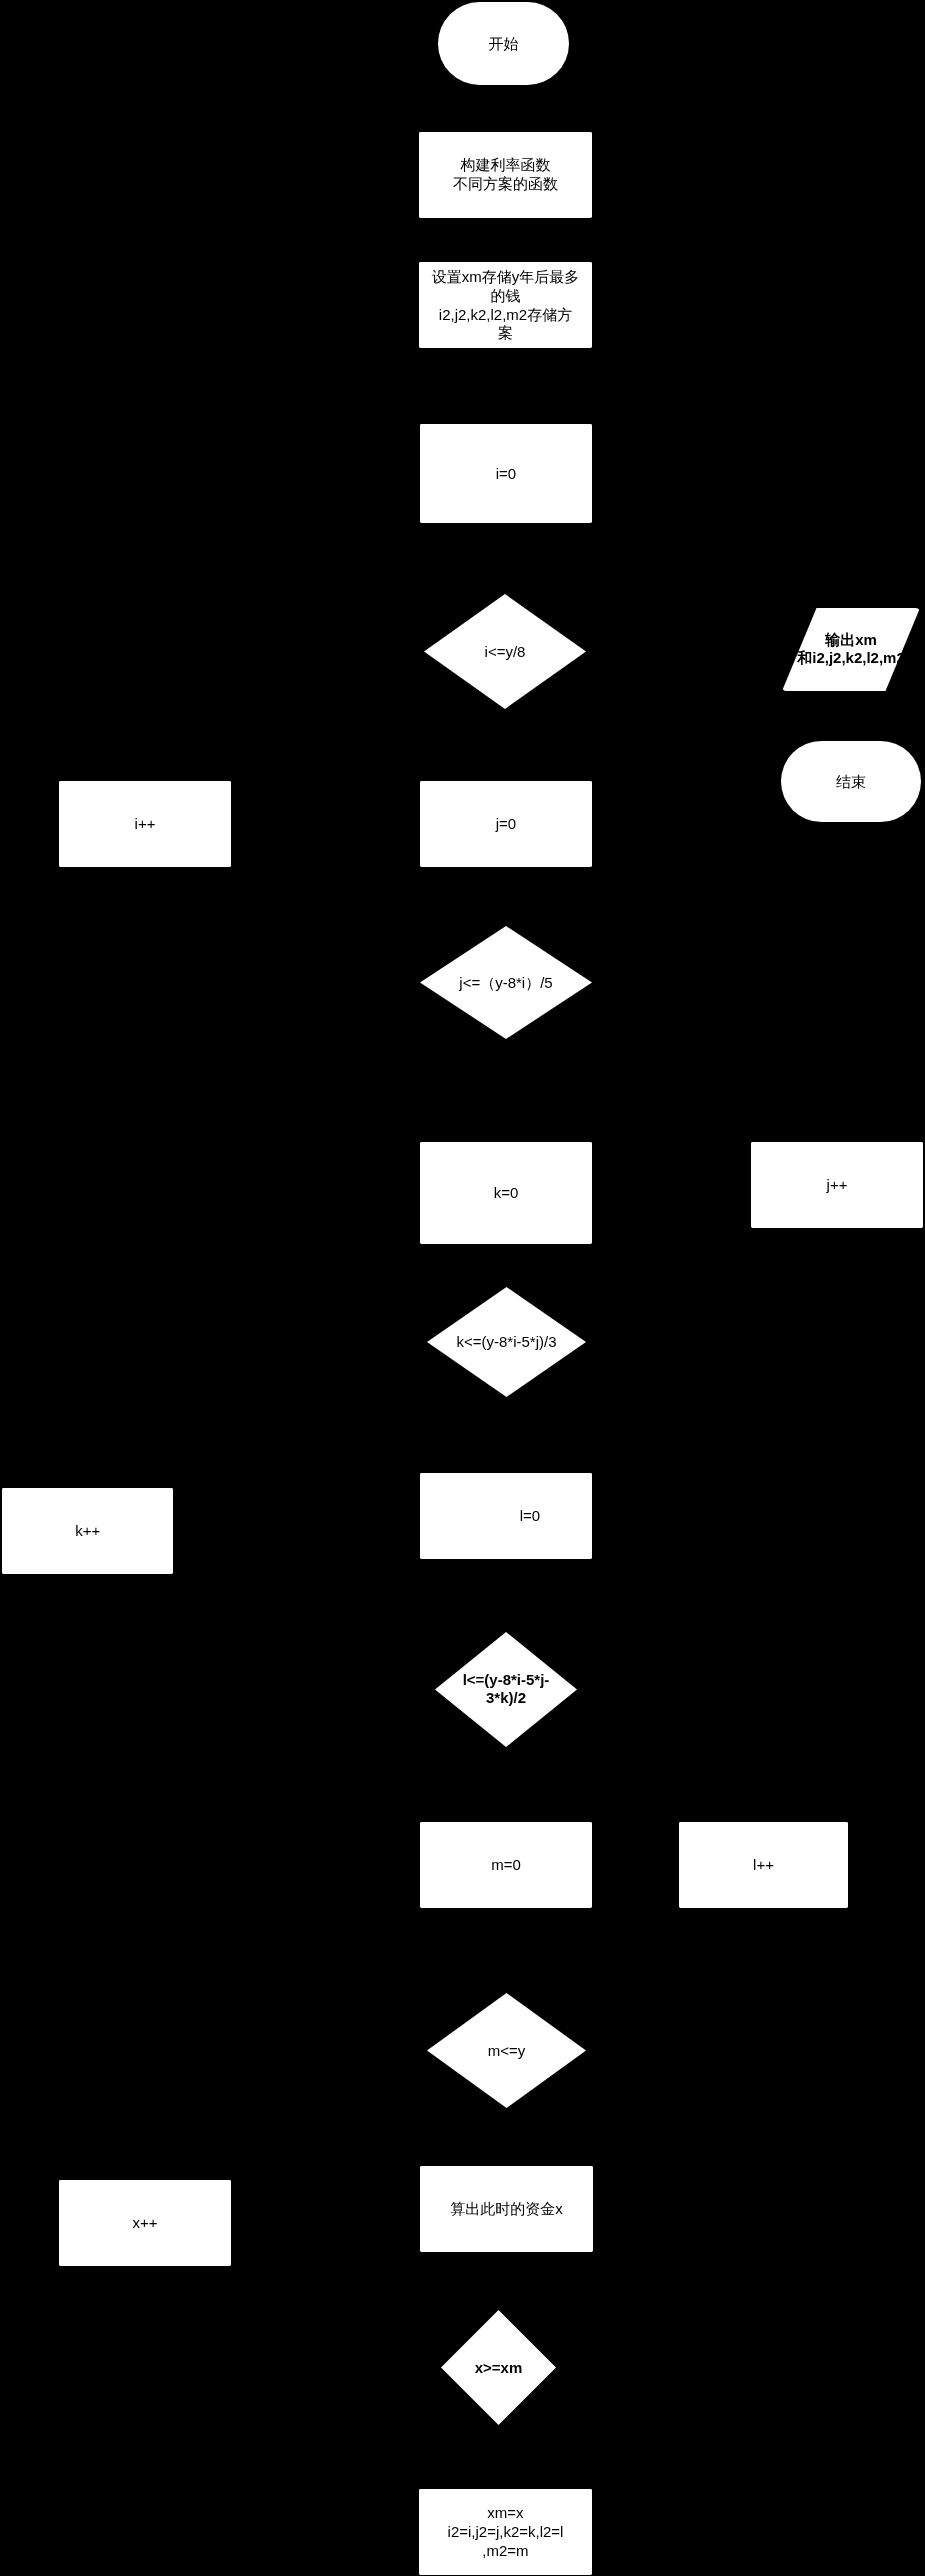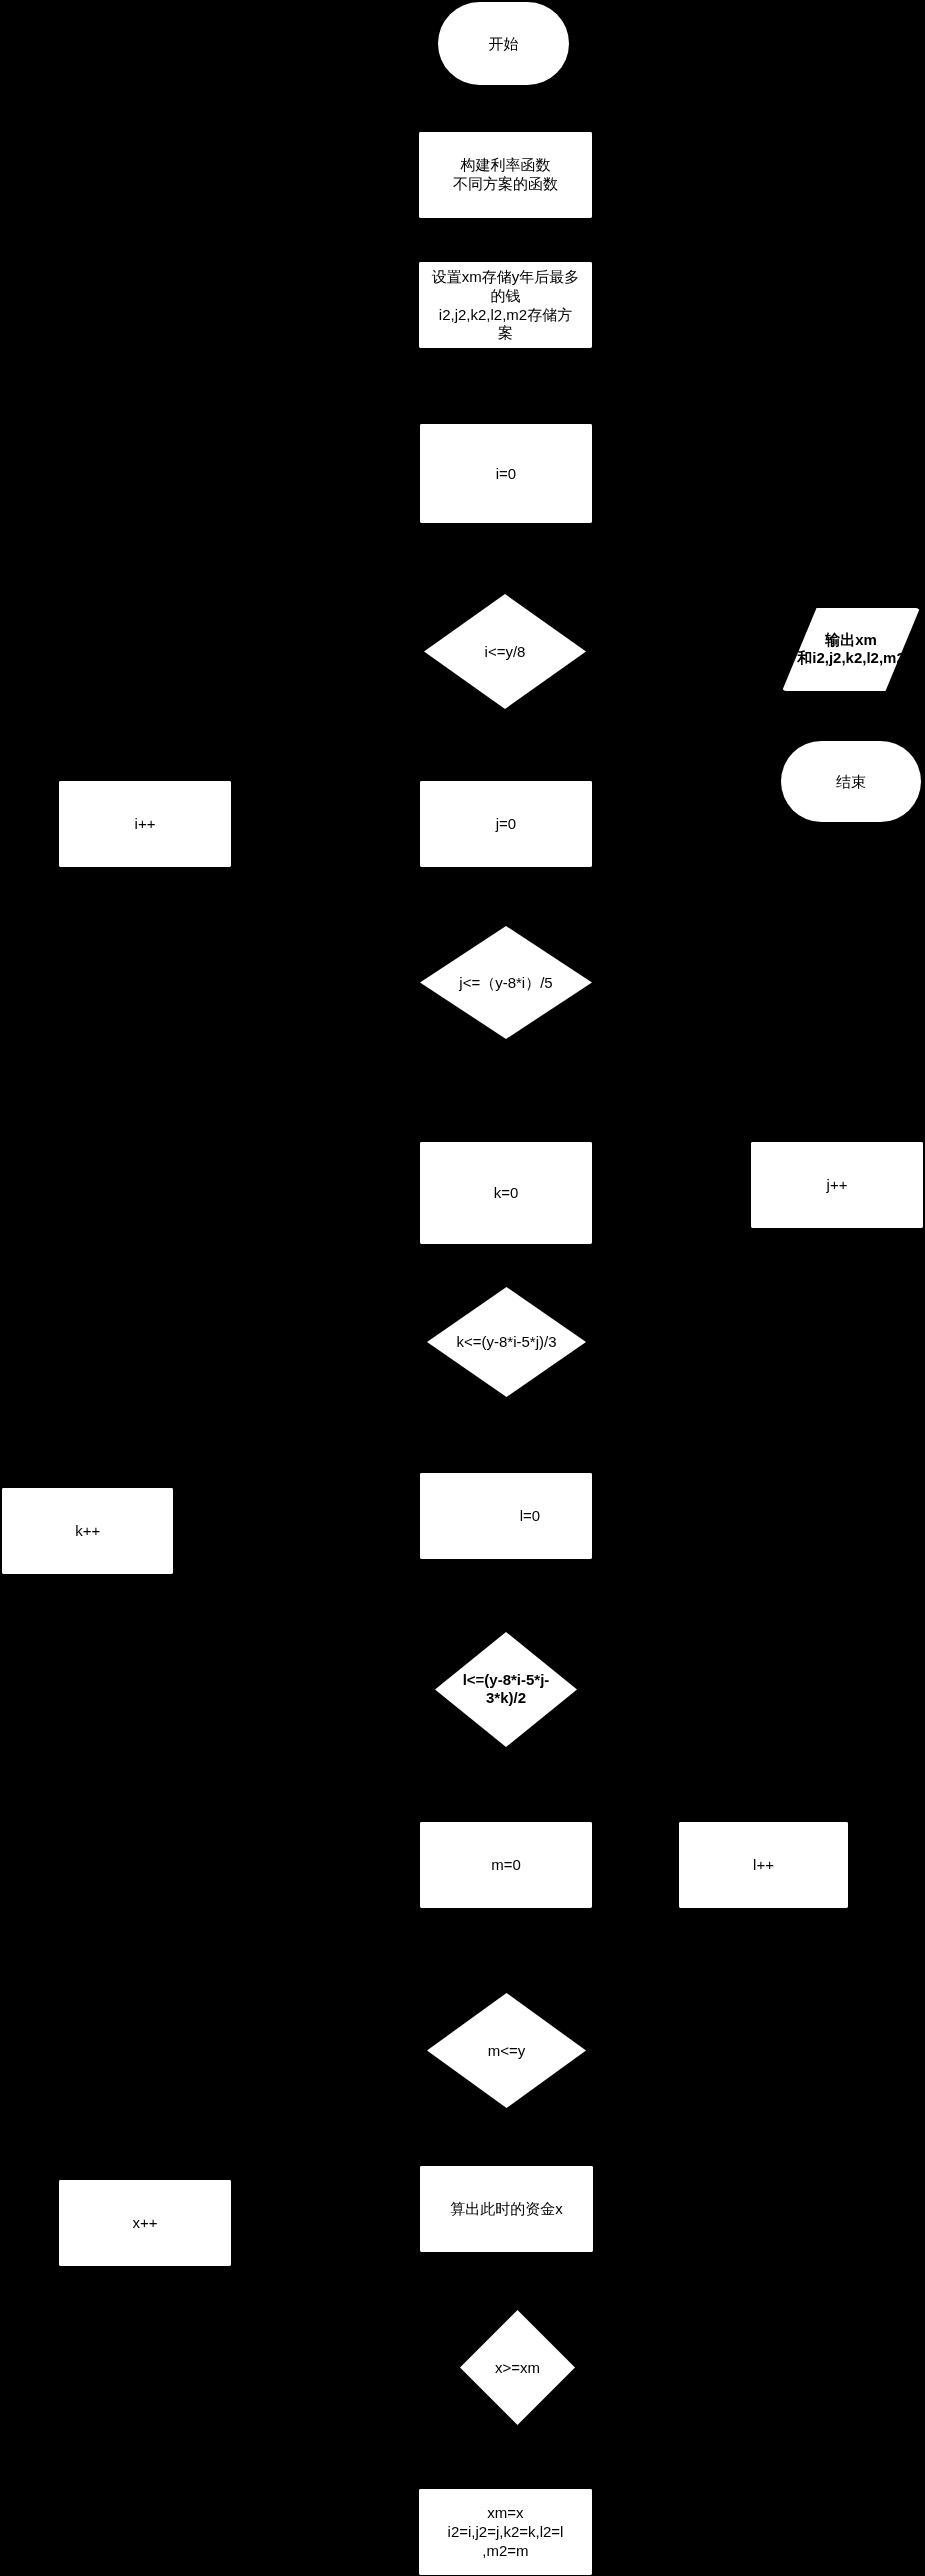--- a/index.html
+++ b/index.html
@@ -114,21 +114,21 @@
       <div class="label" style="color: rgb(0, 0, 0);">m&lt;=y</div>
     </div>
     <div class="node process" style="left: 59px; top: 2180px; width: 172px; height: 86px;">
       <div class="shape" style="background: rgb(255, 255, 255);"></div>
       <div class="label" style="color: rgb(0, 0, 0);">x++</div>
     </div>
     <div class="node process" style="left: 420px; top: 2166px; width: 173px; height: 86px;">
       <div class="shape" style="background: rgb(255, 255, 255);"></div>
       <div class="label" style="color: rgb(0, 0, 0);">算出此时的资金x</div>
     </div>
-    <div class="node decision" style="left: 460px; top: 2310px; width: 115px; height: 115px;">
+    <div class="node decision" style="left: 441px; top: 2310px; width: 115px; height: 115px; font-weight: bold;">
       <div class="shape" style="background: rgb(255, 255, 255);"></div>
       <div class="label" style="color: rgb(0, 0, 0);">x&gt;=xm</div>
     </div>
     <div class="node process" style="left: 419px; top: 2489px; width: 173px; height: 86px; border-radius: 18px;">
       <div class="shape" style="background: rgb(255, 255, 255);"></div>
       <div class="label" style="color: rgb(0, 0, 0);">xm=x
 i2=i,j2=j,k2=k,l2=l
 ,m2=m</div>
     </div>
   </div>

